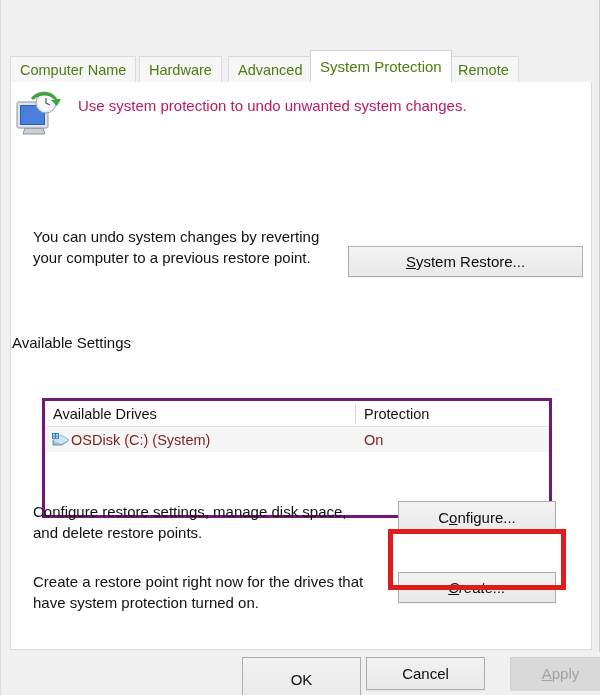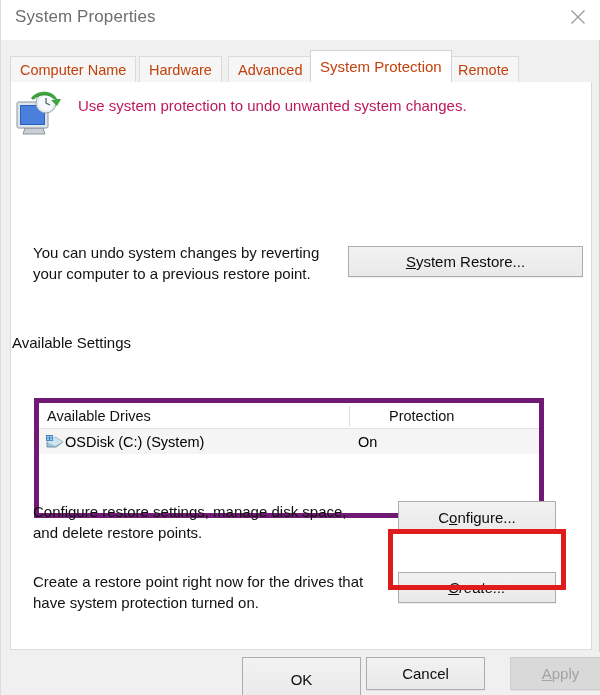--- a/index.html
+++ b/index.html
@@ -76,21 +76,21 @@
   }
   .tab {
     position: absolute;
     bottom: 0;
     height: 26px;
     background: #f6f6f6;
     border: 1px solid #dbdbdb;
     border-bottom: none;
     box-sizing: border-box;
     font-size: 14.5px;
-    color: #c2410c;
+    color: #4d7c0f;
     display: flex;
     align-items: center;
     justify-content: center;
     padding: 8px 9px;
     white-space: nowrap;
   }
   .tab.active {
     height: 32px;
     background: #ffffff;
     border-color: #d2d2d2;
@@ -181,26 +181,26 @@
   .btn u { text-decoration: underline; }
   .btn.disabled {
     background: #d9d9d9;
     border-color: #cfcfcf;
     color: #a3a3a3;
   }
 
   
   .listview {
     position: absolute;
-    left: 32px;
+    left: 40px;
     top: 358px;
     width: 510px;
     height: 120px;
     background: #ffffff;
-    border: 5px solid #701a75;
+    border: 3px solid #701a75;
     box-sizing: border-box;
   }
   .lv-header {
     position: absolute;
     left: 0; top: 0;
     width: 100%;
     height: 26px;
     background: #ffffff;
     border-bottom: 1px solid #e2e2e2;
     box-sizing: border-box;
@@ -232,21 +232,21 @@
     height: 25px;
     background: #f5f5f5;
   }
   .lv-cell {
     position: absolute;
     top: 0;
     height: 25px;
     display: flex;
     align-items: center;
     font-size: 14.5px;
-    color: #000000;
+    color: #7f1d1d;
     box-sizing: border-box;
     white-space: nowrap;
   }
   .drive-icon {
     position: absolute;
     left: 6px;
     top: 4px;
     width: 19px;
     height: 17px;
   }
@@ -272,30 +272,20 @@
     width: 597px;
     height: 82px;
     background: #f0f0f0;
   }
 </style>
 </head>
 <body>
 
 <div class="window">
 
-  <div class="titlebar">
-    <div class="title-text">System Properties</div>
-    <div class="close-btn">
-      <span>
-        <svg width="16" height="16" viewBox="0 0 16 16">
-          <path d="M1.5 1.5 L14.5 14.5 M14.5 1.5 L1.5 14.5" stroke="#9a9a9a" stroke-width="1.3" fill="none"></path>
-        </svg>
-      </span>
-    </div>
-  </div>
 
   <div class="client">
 
     <div class="tabstrip">
       <div class="tab" style="left:0px;">Computer Name</div>
       <div class="tab" style="left:218px;">Advanced</div>
       <div class="tab" style="left:129px;">Hardware</div>
       <div class="tab active" style="left:300px;">System Protection</div>
       <div class="tab" style="left:438px;text-align:right;">Remote</div>
     </div>
@@ -317,37 +307,37 @@
         <path d="M22 10 C28 3, 40 4, 44 10 L40 10 L46 16 L50 9 L46 9 C42 0, 27 -1, 20 8 Z" fill="#3fa63f"></path>
         <path d="M23 9 C29 3, 39 4, 43 9" stroke="#2f7f2f" stroke-width="0.8" fill="none"></path>
       </svg>
     </div>
     <div class="hdr-text">Use system protection to undo unwanted system changes.</div>
 
     <div class="group" style="top:148px;">
       <div class="group-line"></div>
     </div>
 
-    <div class="body-text" style="left:31px; top:186px; width:320px;margin-top:16px;">You can undo system changes by reverting
+    <div class="body-text" style="left:31px; top:186px; width:320px;">You can undo system changes by reverting
 your computer to a previous restore point.</div>
 
     <div class="btn" style="left:346px; top:186px; width:235px; height:31px;margin-top:20px;">
       <span><u>S</u><span>ystem Restore...</span></span>
     </div>
 
     <div class="group" style="top:294px;">
       <div class="group-line"></div>
       <div class="group-label">Available Settings</div>
     </div>
 
     <div class="listview">
       <div class="lv-header">
         <div class="lv-col" style="left:0px; width:310px;">Available Drives</div>
         <div class="lv-col-sep" style="left:310px;"></div>
-        <div class="lv-col" style="left:311px; width:197px;margin-left:31px;">Protection</div>
+        <div class="lv-col" style="left:311px; width:197px;">Protection</div>
       </div>
       <div class="lv-row">
         <div class="drive-icon">
           <svg width="19" height="17" viewBox="0 0 19 17">
             <path d="M2 9 L10 4 L18 9 L11 14 L2 14 Z" fill="#9fc5d8" stroke="#5a7f93" stroke-width="0.8"></path>
             <path d="M2 9 L10 4 L18 9 L10 13 Z" fill="#cfe3ee"></path>
             <rect x="1" y="2" width="7" height="6" fill="#2f6fb5"></rect>
             <rect x="1.8" y="2.8" width="2.4" height="2" fill="#9cd0f0"></rect>
             <rect x="5" y="2.8" width="2.4" height="2" fill="#9cd0f0"></rect>
             <rect x="1.8" y="5.4" width="2.4" height="2" fill="#9cd0f0"></rect>

